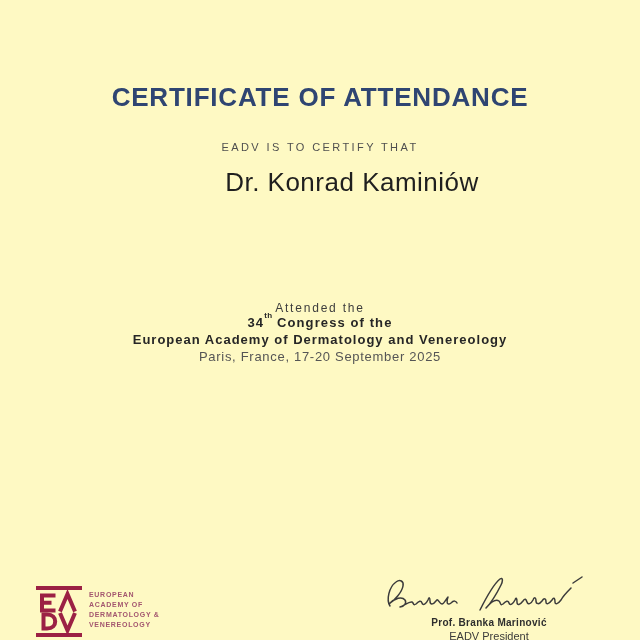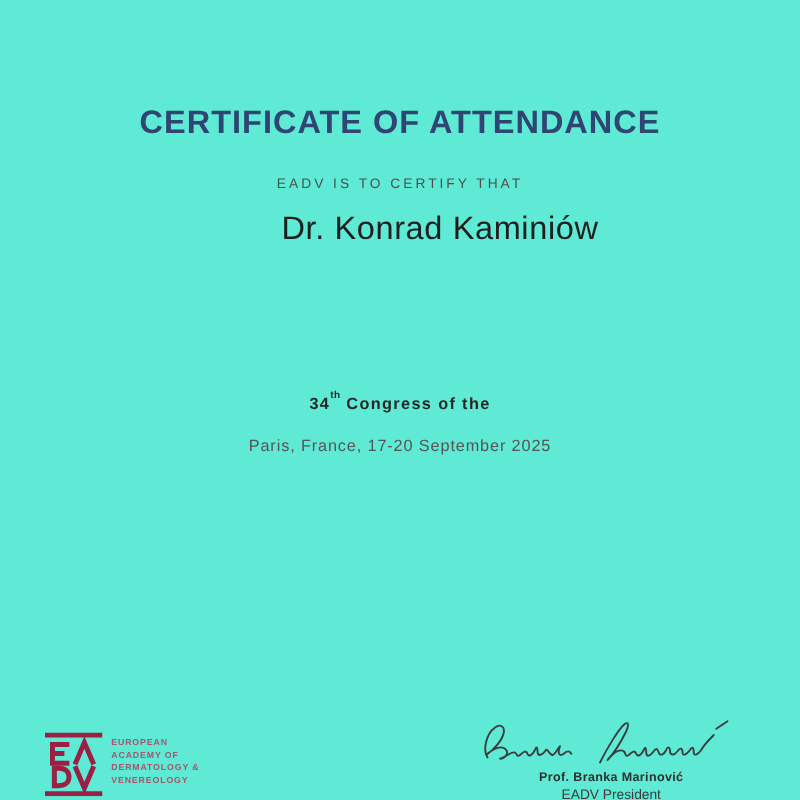--- a/index.html
+++ b/index.html
@@ -10,21 +10,21 @@
     --muted-text: #4F4F4F;
     --signature-ink: #3C3C3C;
   }
   * { margin: 0; padding: 0; box-sizing: border-box; }
   html, body { background: #ffffff; }
   body { font-family: "Liberation Sans", sans-serif; }
   .page {
     position: relative;
     width: 640px;
     height: 640px;
-    background: #5eead4;
+    background: #fef9c3;
     overflow: hidden;
   }
   .certificate-title {
     position: absolute;
     top: 82px;
     left: 0;
     width: 100%;
     text-align: center;
     font-size: 26px;
     font-weight: 700;
@@ -137,23 +137,25 @@
 <body>
 
 <div class="page">
 
   <div class="certificate-title">CERTIFICATE OF ATTENDANCE</div>
 
   <div class="certify-line">EADV IS TO CERTIFY THAT</div>
 
   <div class="recipient-name">Dr. Konrad Kaminiów</div>
 
+  <div class="event-line attended-line">Attended the</div>
 
   <div class="event-line congress-line"><span>34</span><sup>th</sup><span> Congress of the</span></div>
 
+  <div class="event-line organization-line">European Academy of Dermatology and Venereology</div>
 
   <div class="event-line location-date-line">Paris, France, 17-20 September 2025</div>
 
   <div class="eadv-logo">
     <svg class="eadv-logo-mark" viewBox="0 0 46 51" xmlns="http://www.w3.org/2000/svg">
       <rect x="0" y="0" width="46" height="4" fill="var(--logo-maroon)"></rect>
       <rect x="0" y="47" width="46" height="4" fill="var(--logo-maroon)"></rect>
 
       <path d="M19.5,9.5 H6 V24.5 H19.5 M6,16.8 H15.5" stroke="var(--logo-maroon)" stroke-width="4" fill="none"></path>
 

